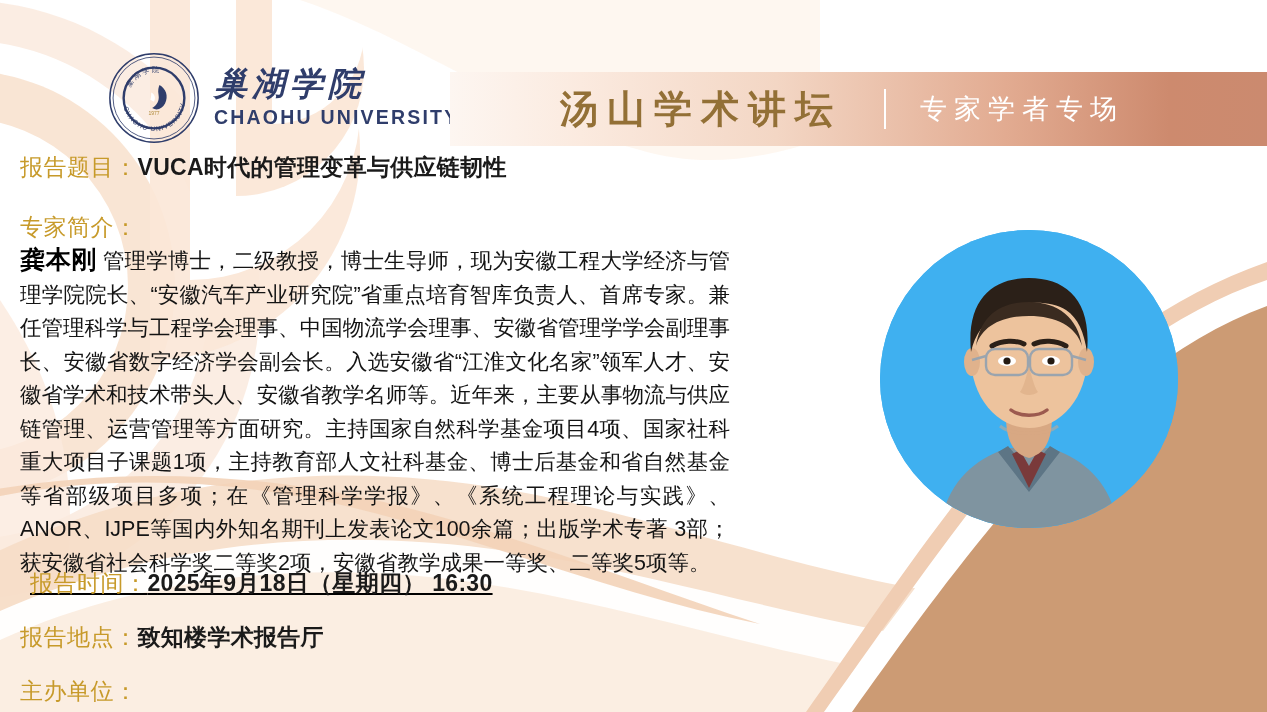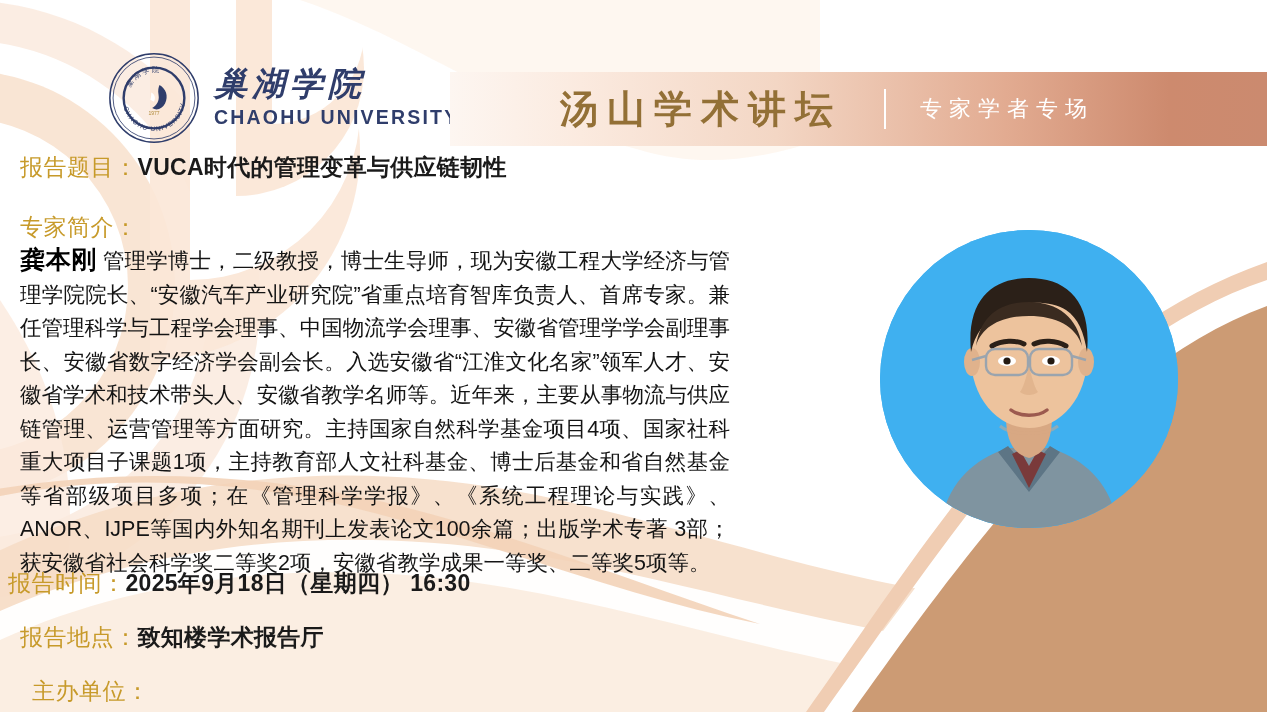--- a/index.html
+++ b/index.html
@@ -103,21 +103,21 @@
     font-family: "Liberation Sans", "DejaVu Sans", sans-serif;
   }
   .banner-divider {
     width: 2px;
     height: 40px;
     background: #ffffff;
     margin: 0 34px 0 42px;
     flex: 0 0 auto;
   }
   .banner-sub {
-    font-size: 22px;
+    font-size: 27px;
     font-weight: 400;
     color: #ffffff;
     letter-spacing: 7px;
     white-space: nowrap;
     font-family: "Liberation Serif", "DejaVu Serif", serif;
   }
 
   
   .content { position: absolute; left: 0; top: 0; width: 1267px; height: 712px; }
 
@@ -137,23 +137,23 @@
   .value-bold {
     font-size: 23px;
     font-weight: 700;
     color: #1a1a1a;
     white-space: nowrap;
     letter-spacing: 0.3px;
   }
 
   #row-title { left: 20px; top: 152px; }
   #row-bio   { left: 20px; top: 212px; width: 860px; flex-direction: column; }
-  #row-time  { left: 8px; top: 568px; }
+  #row-time  { left: 30px; top: 568px; text-decoration: underline; }
   #row-place { left: 20px; top: 622px; }
-  #row-host  { left: 32px; top: 676px; }
+  #row-host  { left: 20px; top: 676px; }
 
   .bio-body {
     font-size: 21.5px;
     line-height: 33.5px;
     color: #141414;
     text-align: justify;
     width: 710px;
     font-family: "Liberation Sans", "DejaVu Sans", sans-serif;
   }
   .bio-name {

